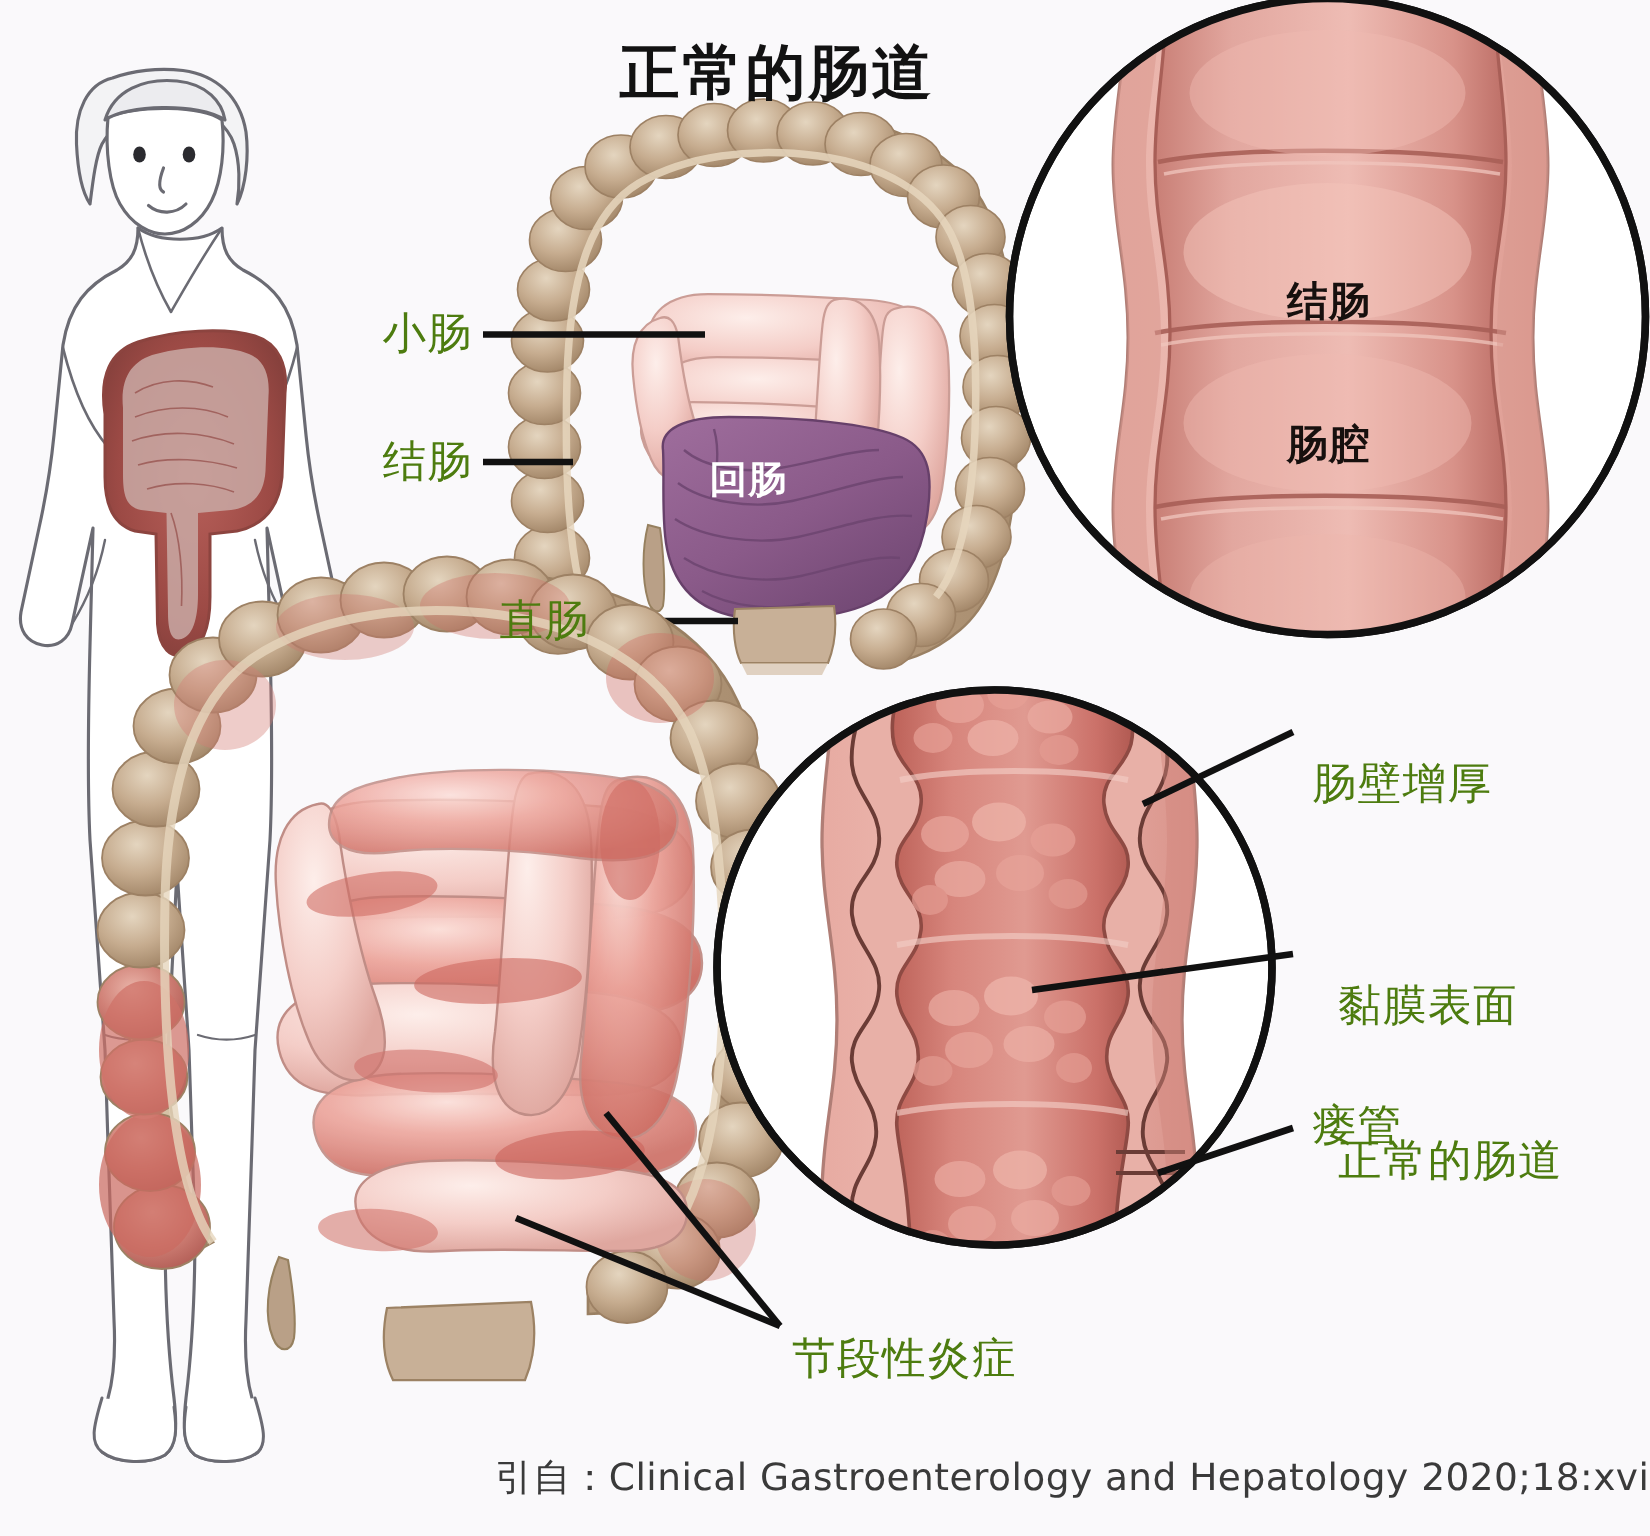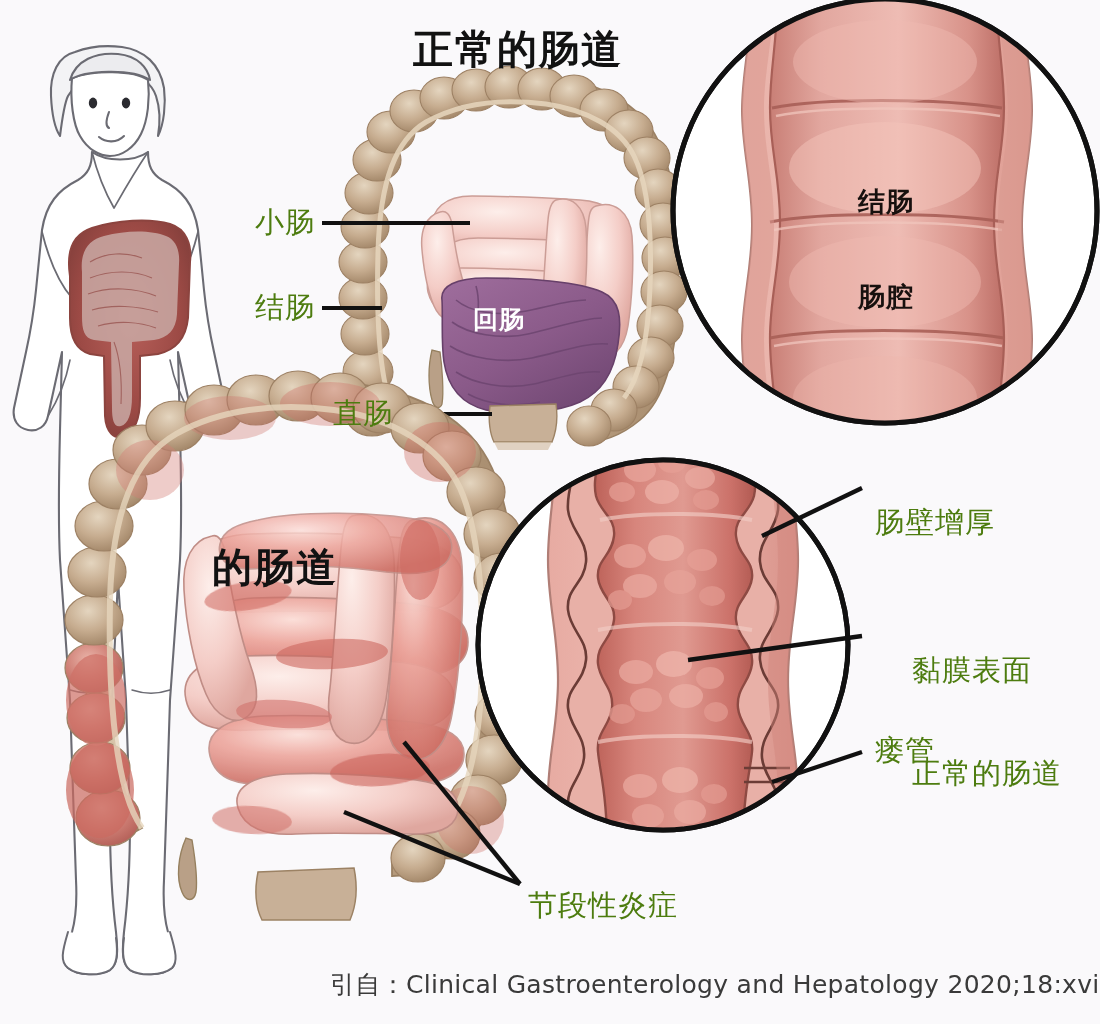--- a/index.html
+++ b/index.html
@@ -585,39 +585,38 @@
 
     <g stroke="#111111" stroke-width="4.4" stroke-linecap="butt">
       <line x1="520" y1="884" x2="404" y2="742"></line>
       <line x1="520" y1="884" x2="344" y2="812"></line>
     </g>
   </svg>
 
   <div class="label title" style="left:413px; top:26px;">正常的肠道</div>
 
   <div class="label title" style="left:212px; top:450px; text-align:center;">
-    <div>的肠道</div>
   </div>
 
   <div class="label anno" style="left:255px; top:205px;">小肠</div>
 
   <div class="label anno" style="left:255px; top:290px;">结肠</div>
 
   <div class="label anno" style="left:333px; top:396px;">直肠</div>
 
   <div class="label anno-white" style="left:473px; top:305px;">回肠</div>
 
   <div class="label inset-label" style="left:828px; top:122px; width:116px;">
     <div>结肠</div>
     <div>肠腔</div>
   </div>
 
   <div class="label anno" style="left:875px; top:467px;margin-top:38px;">肠壁增厚</div>
 
-  <div class="label anno" style="left:892px; top:585px;margin-left:20px;">
+  <div class="label anno" style="left:892px; top:585px;">
     <div>黏膜表面</div>
     <div>正常的肠道</div>
   </div>
 
   <div class="label anno" style="left:875px; top:733px;">瘘管</div>
 
   <div class="label anno" style="left:528px; top:888px;">节段性炎症</div>
 
   <div class="caption" style="left:330px; top:968px;">引自：Clinical Gastroenterology and Hepatology 2020;18:xviii</div>
 

